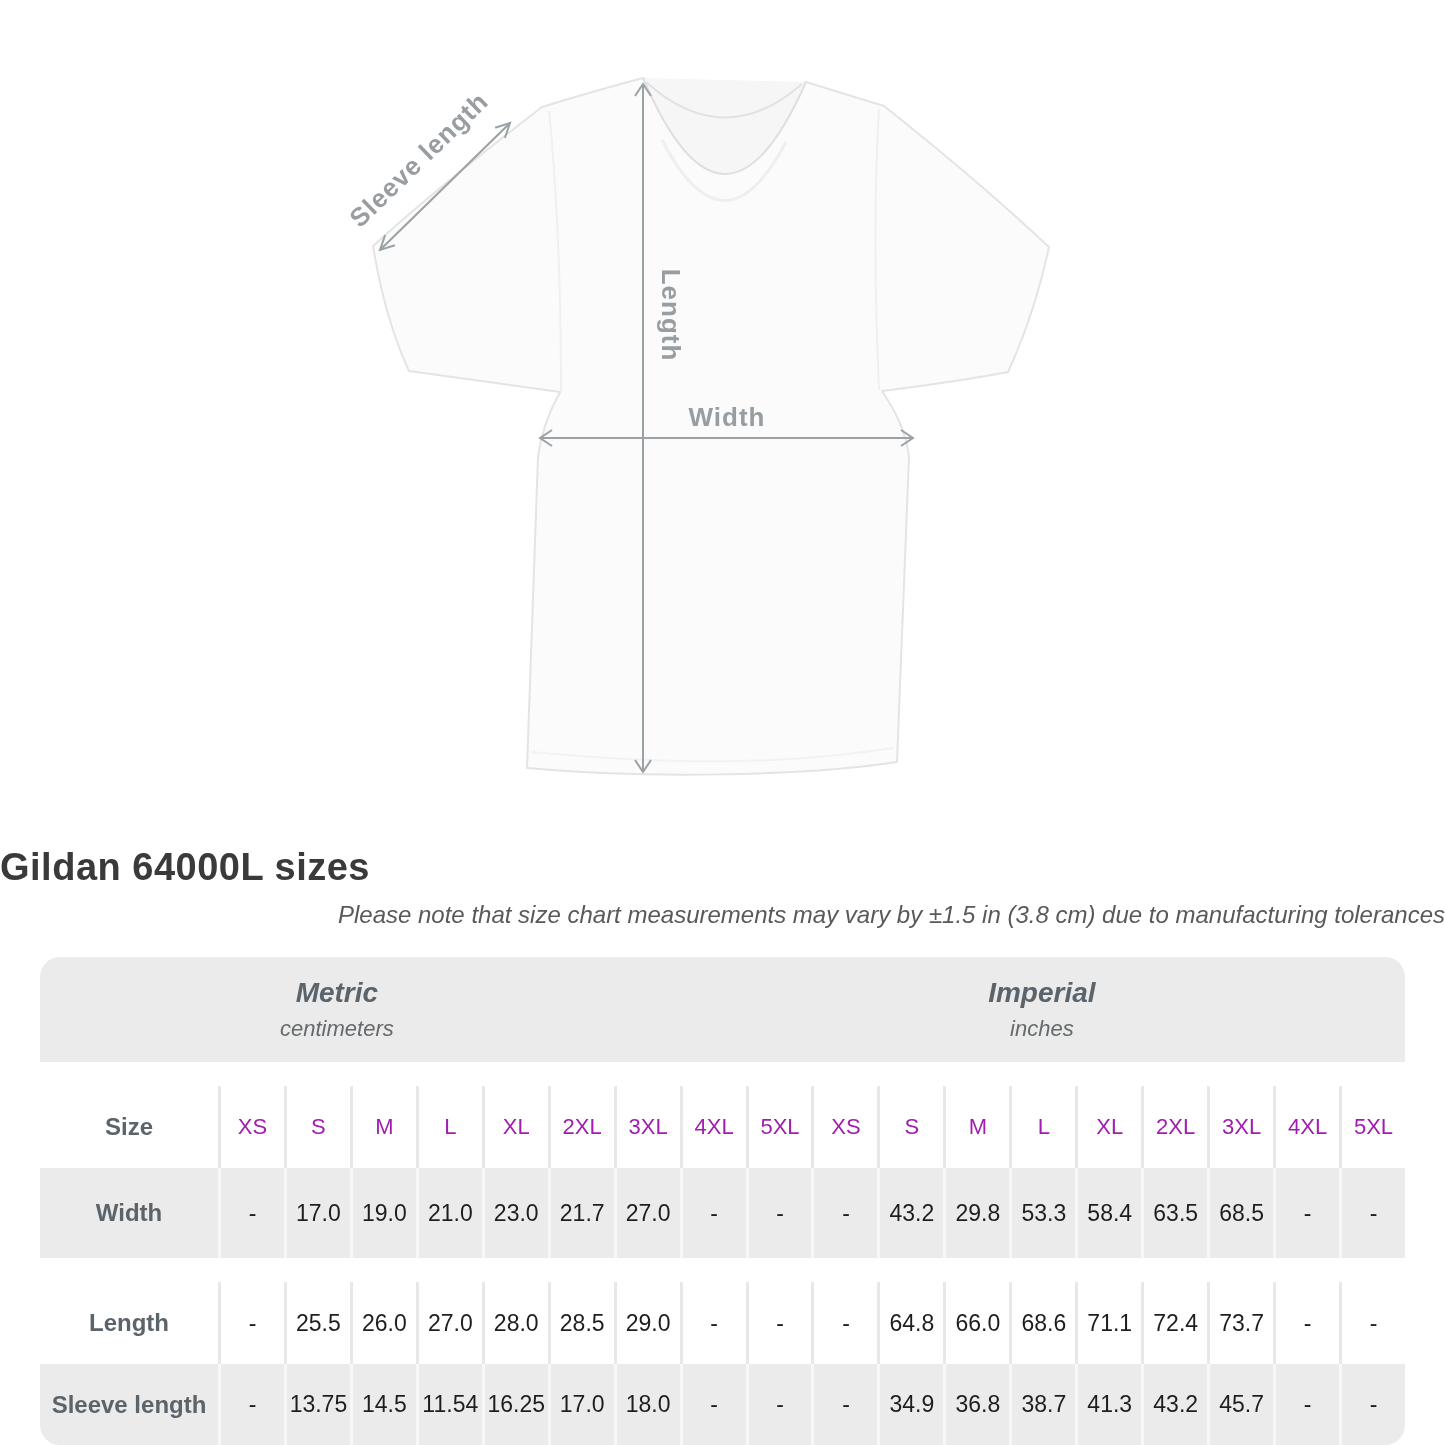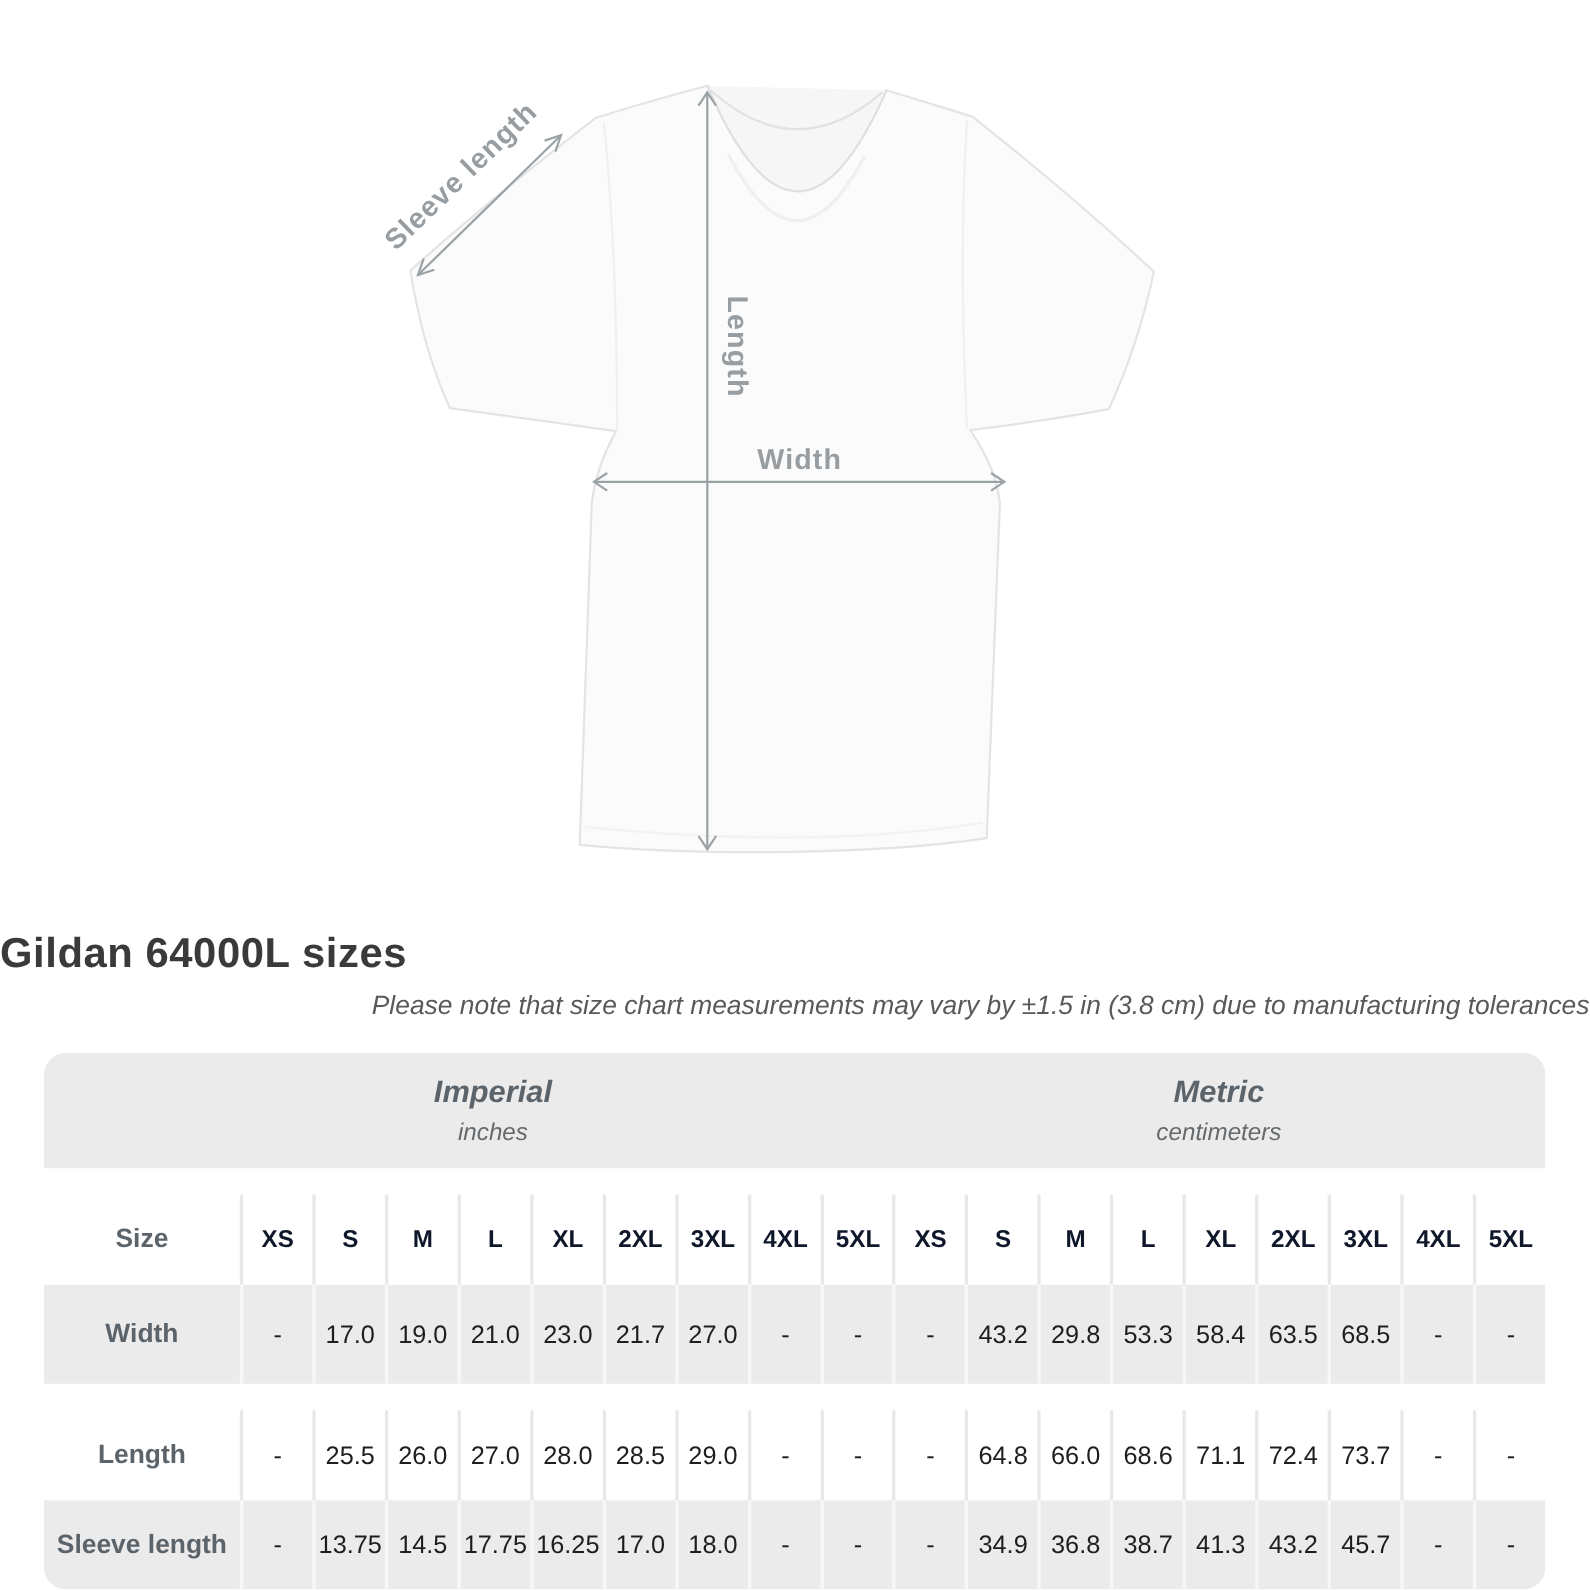--- a/index.html
+++ b/index.html
@@ -19,21 +19,21 @@
   .band-group.metric{width:43.5%;}
   .band-name{font-size:28px;font-weight:bold;font-style:italic;color:#5c646b;}
   .band-unit{font-size:22px;font-style:italic;color:#666a6d;}
   .row{display:grid;grid-template-columns:178px repeat(18,1fr);}
   .row.h82{height:82px}.row.h90{height:90px}.row.h81{height:81px}
   .cell{display:flex;align-items:center;justify-content:center;box-sizing:border-box;}
   .row .cell + .cell{border-left:3px solid transparent;}
   .r-white{background:#ffffff;margin-top:24px;} .r-white .cell + .cell{border-left-color:#e8e8e8;}
   .r-gray{background:#ebebeb;} .r-gray .cell + .cell{border-left-color:#f7f7f7;}
   .lab{font-weight:bold;color:#5c646b;font-size:24px;}
-  .sz{font-weight:bold;color:#0f172a;font-size:22px;}
+  .sz{font-weight:normal;color:#a21caf;font-size:22px;}
   .val{color:#1e1e1e;font-size:23px;}
 </style>
 </head>
 <body>
 
 <div class="diagram-wrap">
   <svg width="1445" height="830" viewBox="0 0 1445 830">
 
     <path d="M 643 78 Q 724 110 806 82 L 884 106
          C 942 152 1002 203 1049 247
@@ -80,27 +80,27 @@
     <text class="m-label" x="727" y="426" text-anchor="middle">Width</text>
   </svg>
 </div>
 
 <h1 class="page-title">Gildan 64000L sizes</h1>
 <div class="page-subtitle">Please note that size chart measurements may vary by ±1.5 in (3.8 cm) due to manufacturing tolerances</div>
 
 <div class="size-table">
 
   <div class="band">
+    <div class="band-group metric">
+      <div class="band-name">Metric</div>
+      <div class="band-unit">centimeters</div>
+    </div>
     <div class="band-group imperial">
       <div class="band-name">Imperial</div>
       <div class="band-unit">inches</div>
-    </div>
-    <div class="band-group metric">
-      <div class="band-name">Metric</div>
-      <div class="band-unit">centimeters</div>
     </div>
   </div>
 
   <div class="row r-white h82">
     <div class="cell lab">Size</div>
     <div class="cell sz">XS</div>
     <div class="cell sz">S</div>
     <div class="cell sz">M</div>
     <div class="cell sz">L</div>
     <div class="cell sz">XL</div>
@@ -161,21 +161,21 @@
     <div class="cell val">73.7</div>
     <div class="cell val">-</div>
     <div class="cell val">-</div>
   </div>
 
   <div class="row r-gray h81">
     <div class="cell lab">Sleeve length</div>
     <div class="cell val">-</div>
     <div class="cell val">13.75</div>
     <div class="cell val">14.5</div>
-    <div class="cell val">17.75</div>
+    <div class="cell val">11.54</div>
     <div class="cell val">16.25</div>
     <div class="cell val">17.0</div>
     <div class="cell val">18.0</div>
     <div class="cell val">-</div>
     <div class="cell val">-</div>
     <div class="cell val">-</div>
     <div class="cell val">34.9</div>
     <div class="cell val">36.8</div>
     <div class="cell val">38.7</div>
     <div class="cell val">41.3</div>

